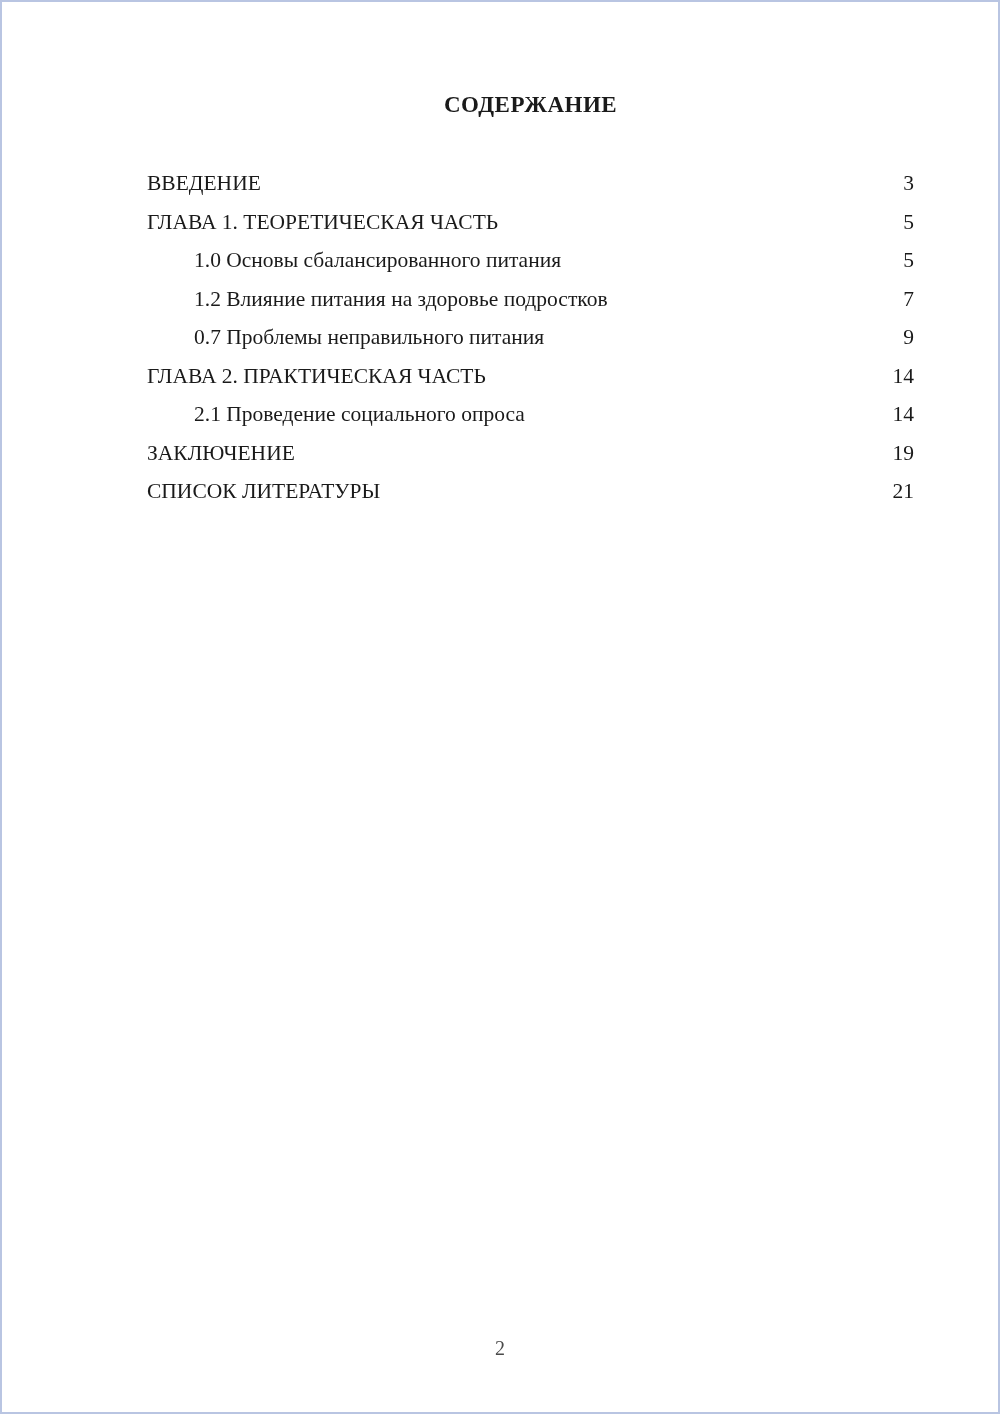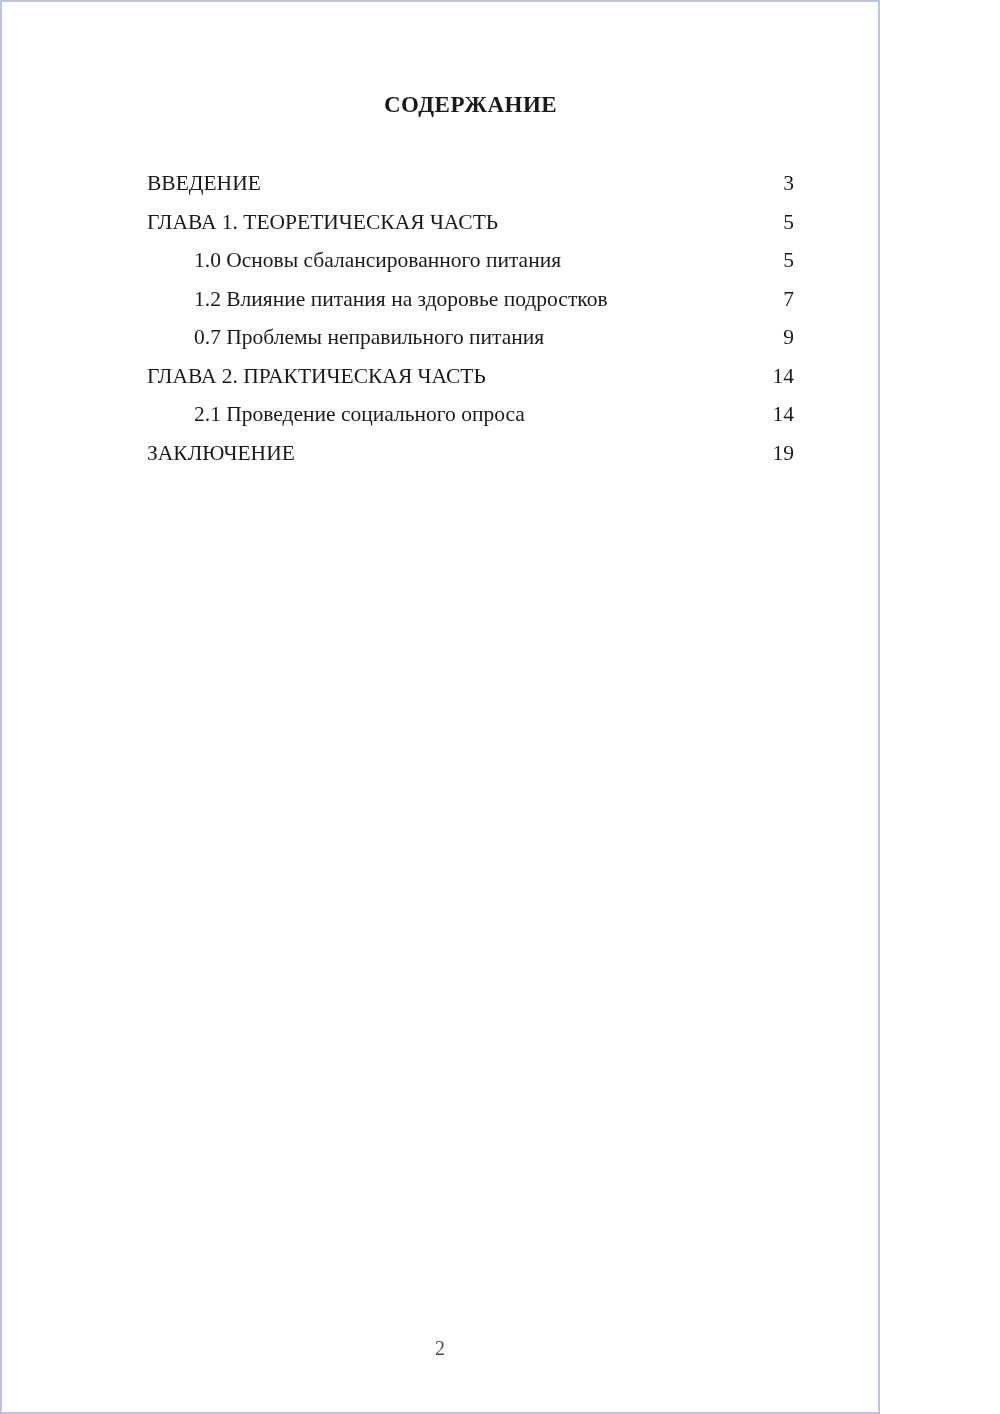--- a/index.html
+++ b/index.html
@@ -2,21 +2,21 @@
 <html><head>
 <meta charset="utf-8">
 <style>
   html, body {
     margin: 0;
     padding: 0;
     background: #ffffff;
   }
   .page {
     position: relative;
-    width: 880px;
+    width: 1000px;
     height: 1414px;
     box-sizing: border-box;
     background: #ffffff;
     border: 2px solid #b9c5e2;
     font-family: "Liberation Serif", "DejaVu Serif", serif;
     color: #1a1a1a;
     overflow: hidden;
   }
   .content {
     position: absolute;
@@ -107,18 +107,22 @@
         <span class="toc-label">2.1 Проведение социального опроса</span>
         <span class="toc-page">14</span>
       </div>
 
 
       <div class="toc-row">
         <span class="toc-label">ЗАКЛЮЧЕНИЕ</span>
         <span class="toc-page">19</span>
       </div>
 
+      <div class="toc-row">
+        <span class="toc-label">СПИСОК ЛИТЕРАТУРЫ</span>
+        <span class="toc-page">21</span>
+      </div>
 
     </div>
   </div>
 
   <div class="footer-page-number">2</div>
 </div>
 
 </body></html>

